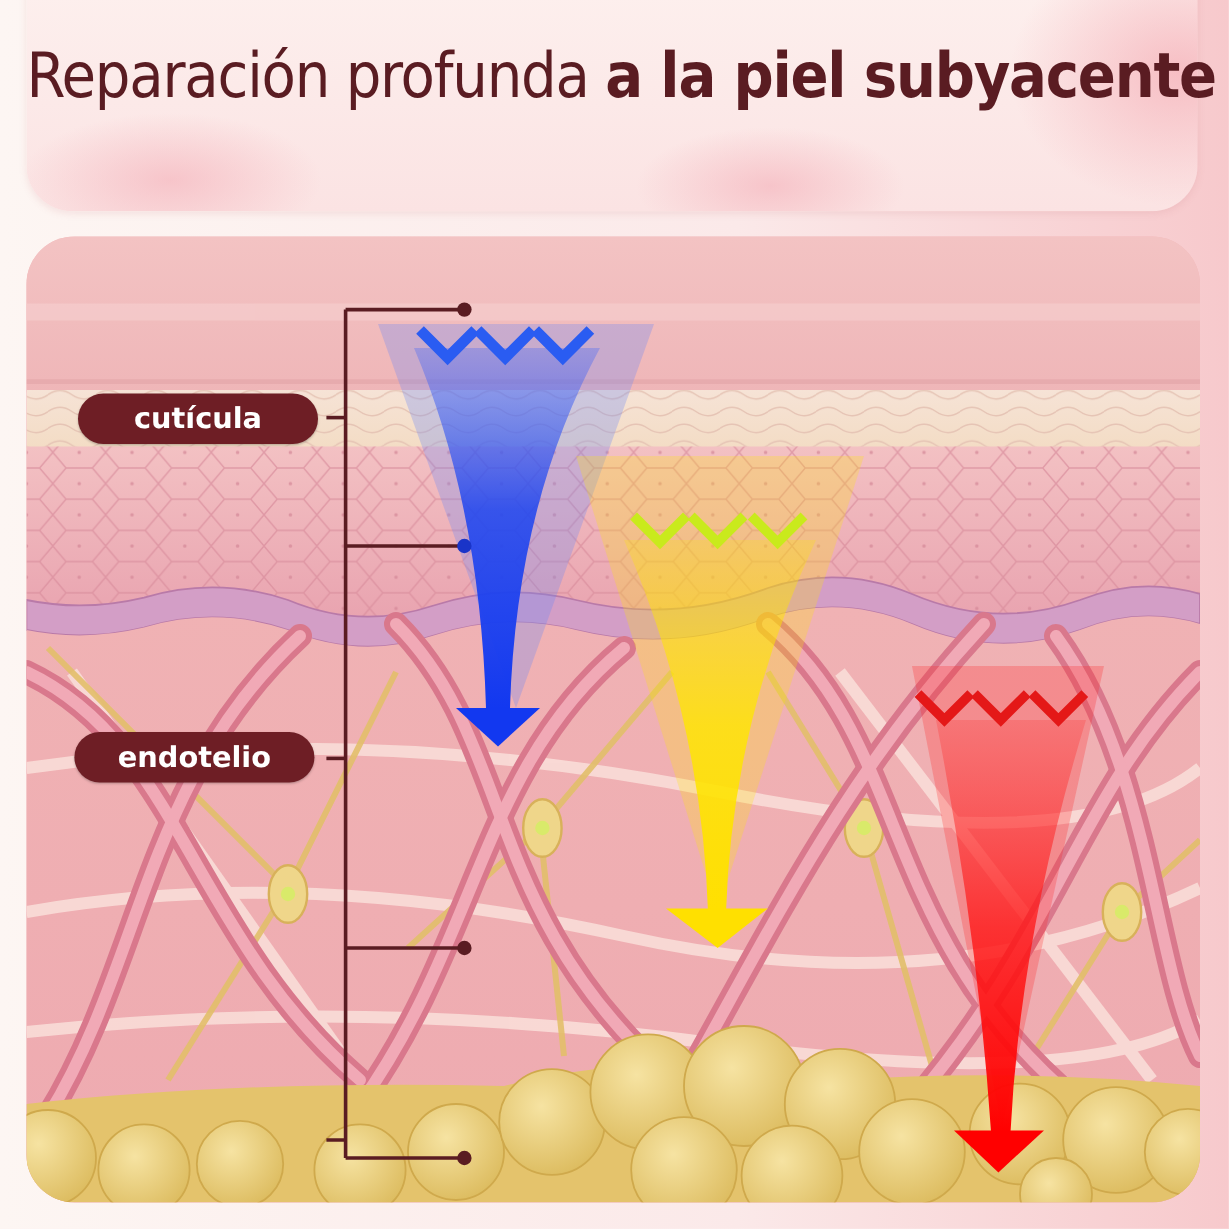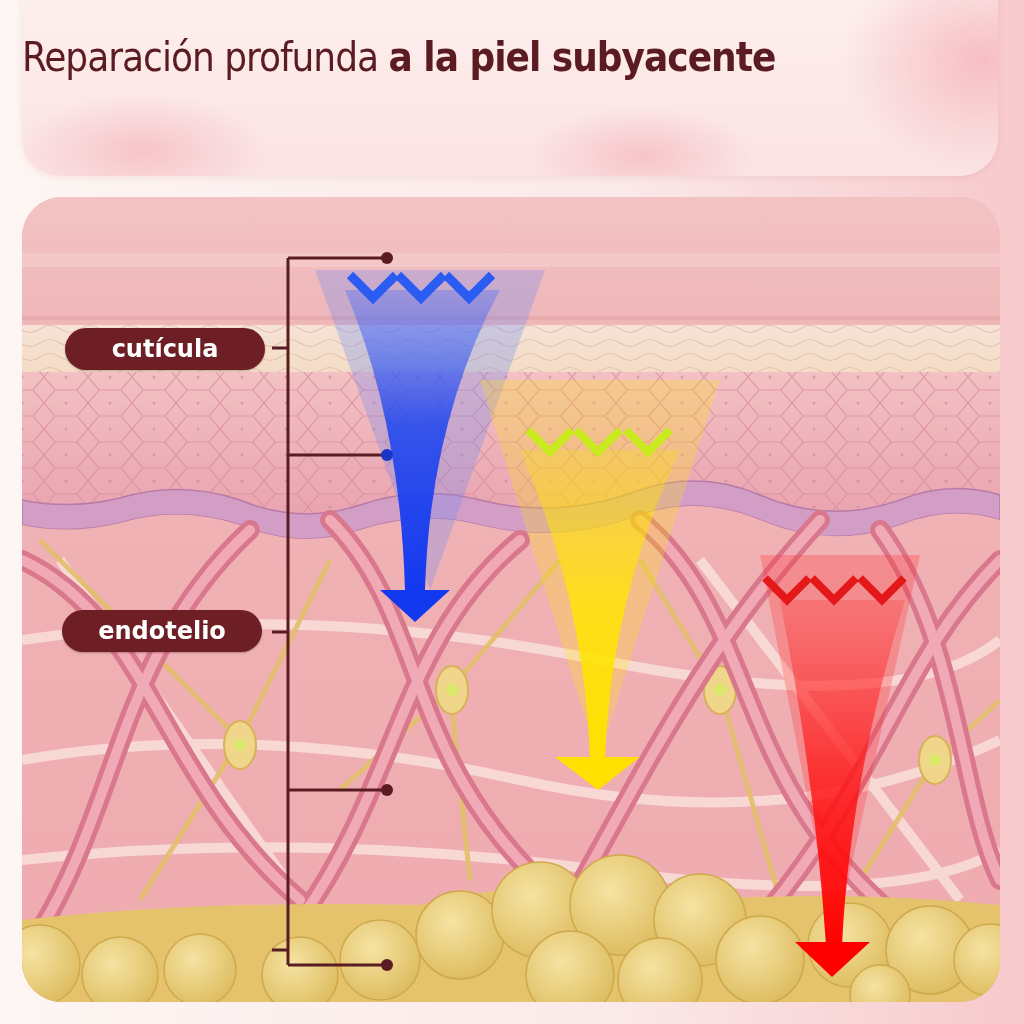--- a/index.html
+++ b/index.html
@@ -14,21 +14,21 @@
     background:
       radial-gradient(ellipse 180px 80px at 120px 170px, rgba(243,170,180,0.55), transparent 70%),
       radial-gradient(ellipse 160px 70px at 620px 175px, rgba(243,170,180,0.55), transparent 70%),
       radial-gradient(ellipse 200px 160px at 960px 80px, rgba(243,160,170,0.6), transparent 70%),
       linear-gradient(180deg, #fdf0ee 0%, #fbe3e3 100%);
     box-shadow: 0 2px 6px rgba(200,120,130,0.15);
   }
   .title {
     position:absolute; left:0; right:0; top:54px; text-align:left;
     font-family: "DejaVu Sans Condensed", "DejaVu Sans", sans-serif;
-    font-size:40px; color:#5a1c22; letter-spacing:-1px; white-space:nowrap;
+    font-size:52px; color:#5a1c22; letter-spacing:-1px; white-space:nowrap;
   }
   .title .normal { font-weight:normal; }
   .title .bold { font-weight:bold; }
 
   .panel {
     position:absolute; left:22px; top:197px; width:978px; height:805px;
     border-radius:40px; overflow:hidden;
     background:#f2b7b9;
   }
   svg.scene { position:absolute; left:0; top:0; }

